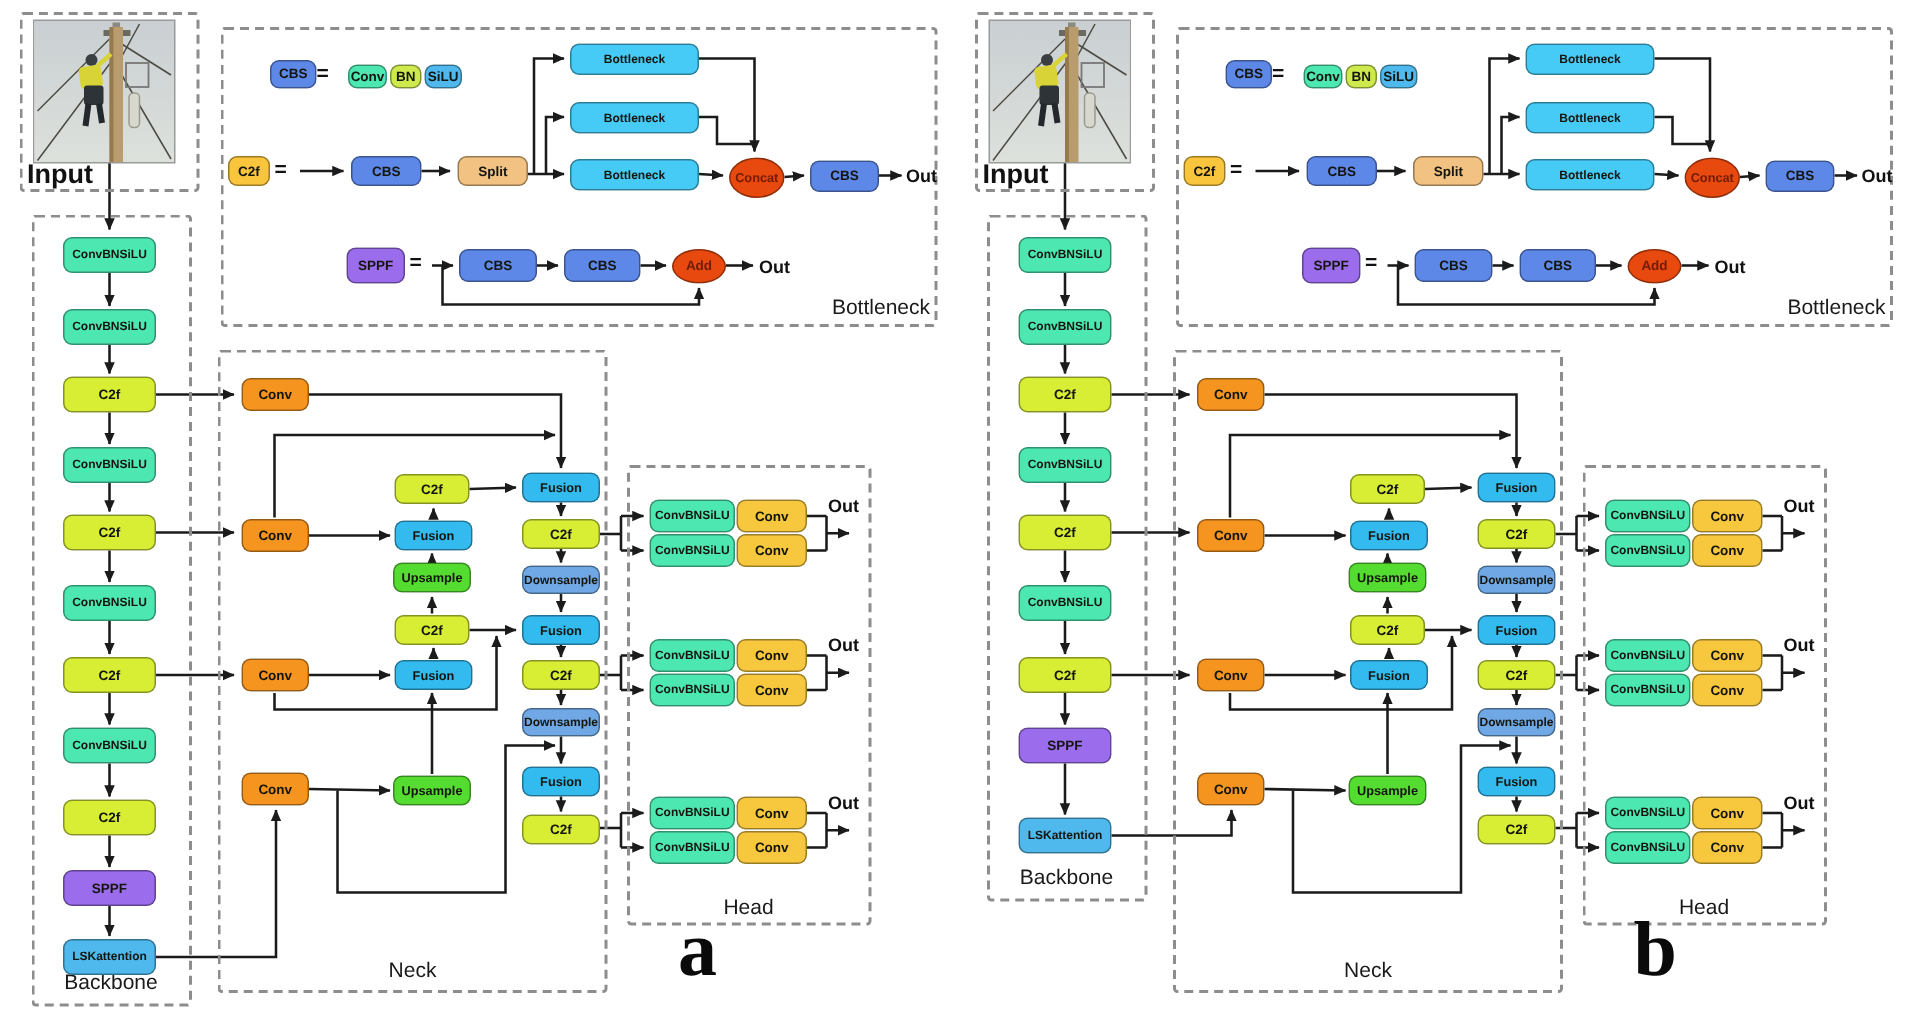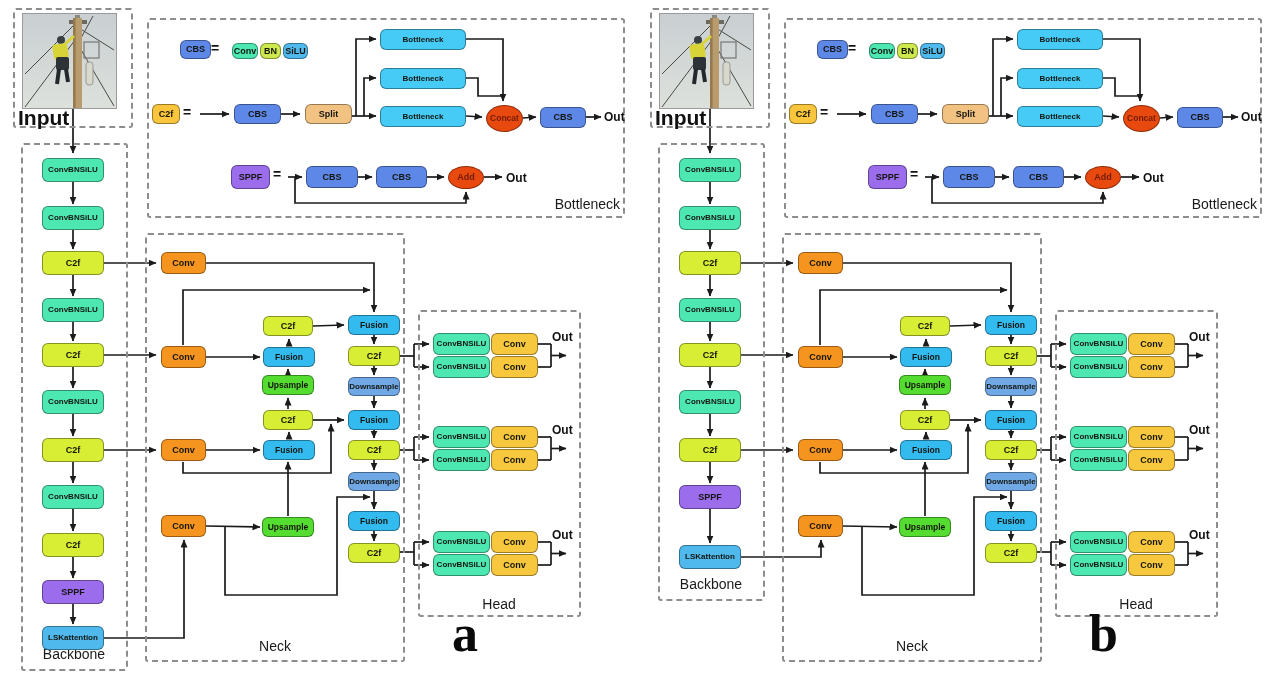--- a/index.html
+++ b/index.html
@@ -5,21 +5,21 @@
   html,body{margin:0;padding:0;background:#ffffff;}
   #stage{position:relative;width:1280px;height:688px;background:#fff;overflow:hidden;
          font-family:"Liberation Sans",sans-serif;}
   .dashed-box{position:absolute;border:2px dashed #8d8d8d;border-radius:3px;box-sizing:border-box;}
   .node{position:absolute;display:flex;align-items:center;justify-content:center;
         border:1px solid rgba(0,0,0,.38);border-radius:6px;box-sizing:border-box;
         font-weight:700;color:#15150f;text-align:center;line-height:1;}
   .ellipse{border-radius:50%;}
   .lbl{position:absolute;color:#111;white-space:nowrap;}
   .sec-label{font-size:14px;color:#1a1a1a;text-align:center;}
-  .input-label{font-size:21px;font-weight:700;}
+  .input-label{font-size:18px;font-weight:700;}
   .eq{font-size:14px;font-weight:700;}
   .out-lbl{font-size:12px;font-weight:700;}
   .panel-letter{position:absolute;font-family:"Liberation Serif",serif;font-weight:700;
                 font-size:52px;color:#0a0a0a;line-height:1;}
   .photo{position:absolute;overflow:hidden;border:1px solid #9a9a9a;}
   #edges{position:absolute;left:0;top:0;}
 </style>
 </head>
 <body>
 

